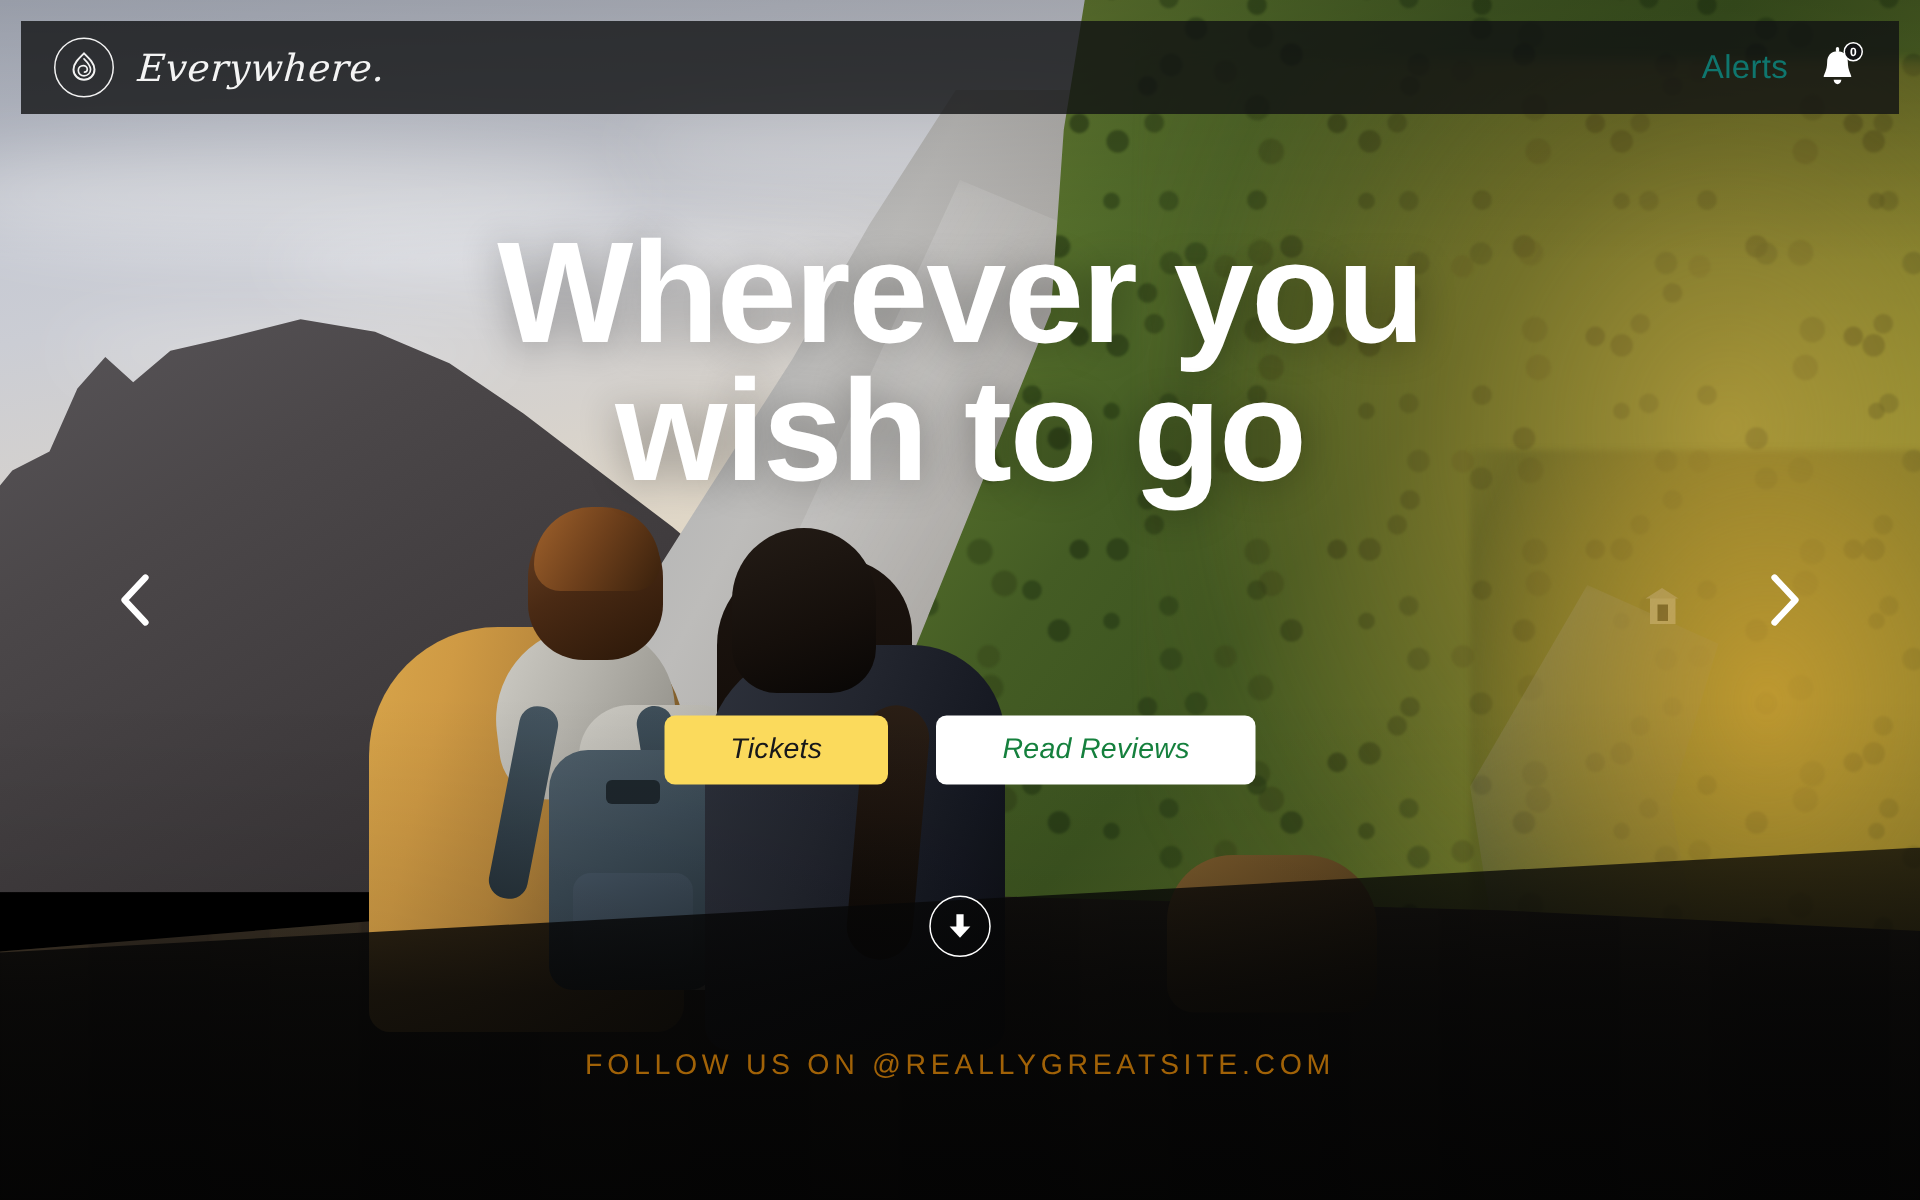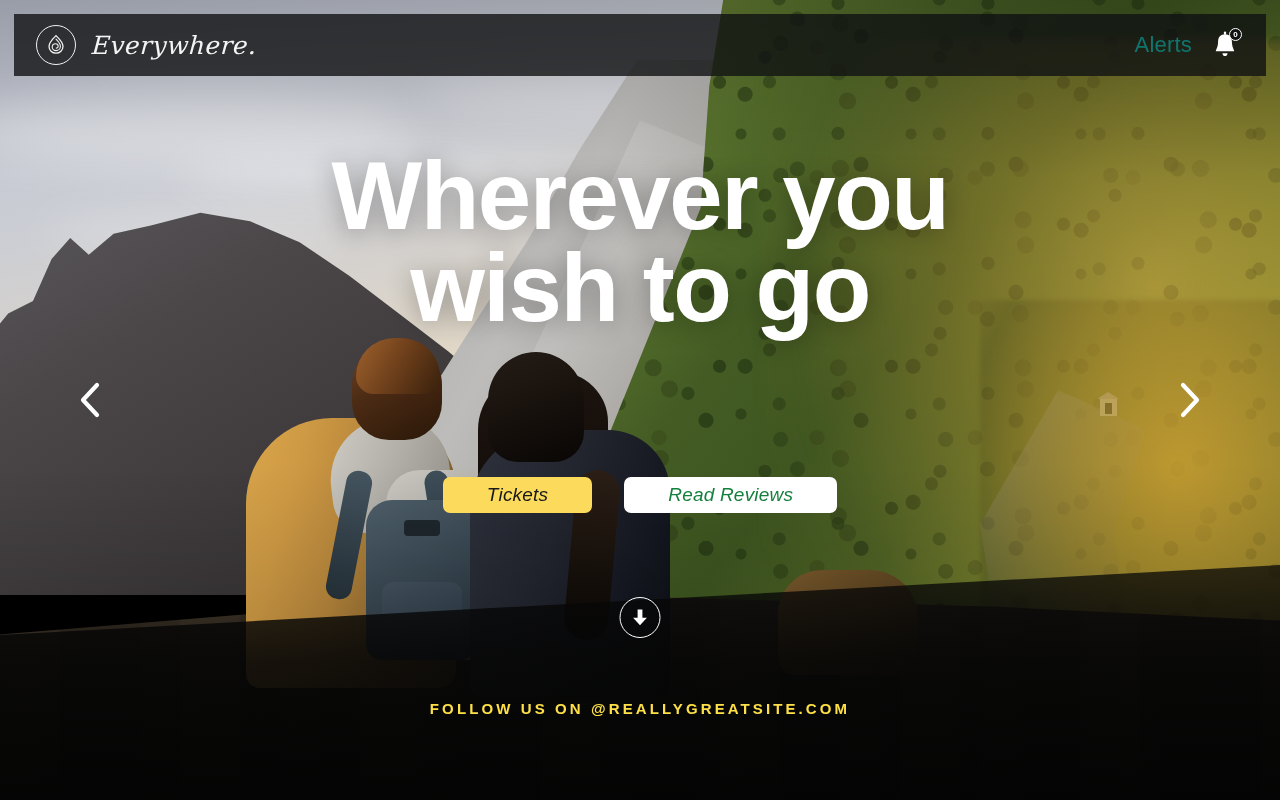--- a/index.html
+++ b/index.html
@@ -311,21 +311,21 @@
   }
 
   .cta-row {
     position:absolute; left:0; right:0; top:477px;
     display:flex; justify-content:center; gap:32px; z-index:4;
   }
   .btn {
     font-size:19px; font-style:italic; font-weight:400;
     letter-spacing:.2px;
     border:none; border-radius:7px;
-    padding:0 44px; height:36px;
+    padding:0 44px; height:46px;
     display:flex; align-items:center; justify-content:center;
     cursor:pointer; white-space:nowrap;
     font-family:"Liberation Sans", sans-serif;
   }
   .btn-primary { background:#FBDA5C; color:#17181a; min-width:141px; }
   .btn-secondary { background:#ffffff; color:#15803d; min-width:193px; }
 
   
   .scroll-down {
     position:absolute; left:50%; transform:translateX(-50%);
@@ -343,22 +343,22 @@
   }
   .arrow-prev { left:68px; }
   .arrow-next { left:1168px; }
 
   
   .footer {
     position:absolute; left:0; right:0; top:700px;
     text-align:center; z-index:4;
   }
   .footer-text {
-    color:#fde047; font-size:15px;
-    letter-spacing:3.1px; font-weight:700;
+    color:#a16207; font-size:19px;
+    letter-spacing:3.1px; font-weight:400;
   }
 </style>
 </head>
 <body>
 
 <div class="stage">
 
   <div class="photo">
     <div class="sky"></div>
     <div class="cloud c1"></div>

